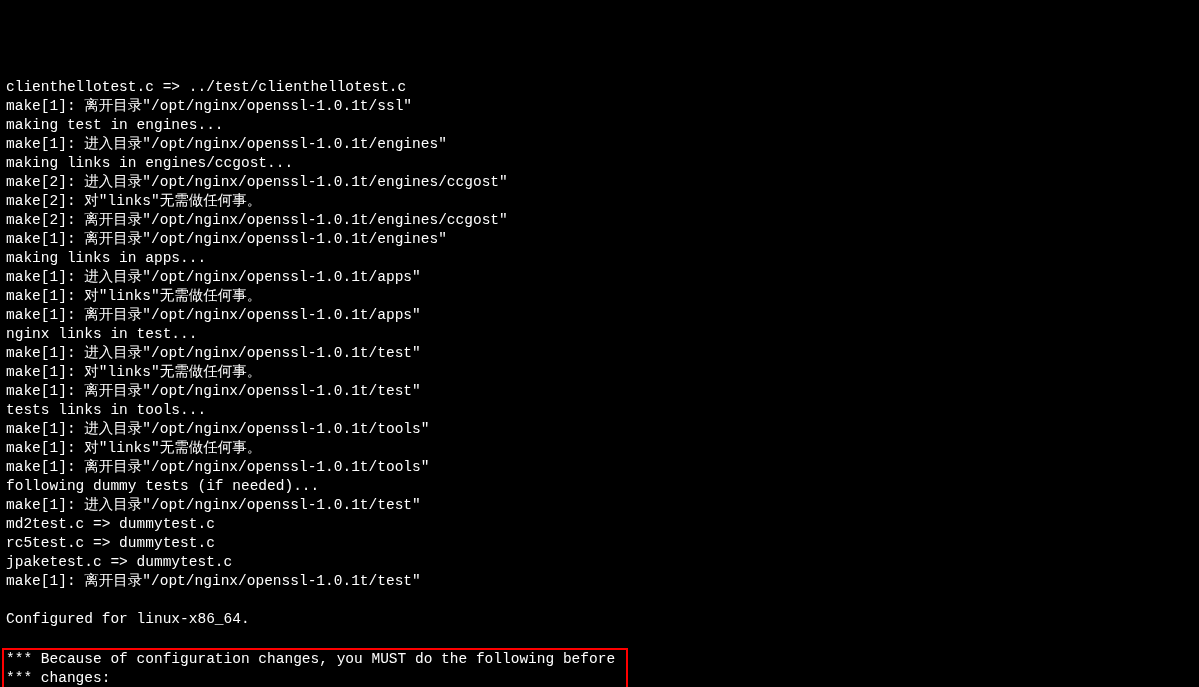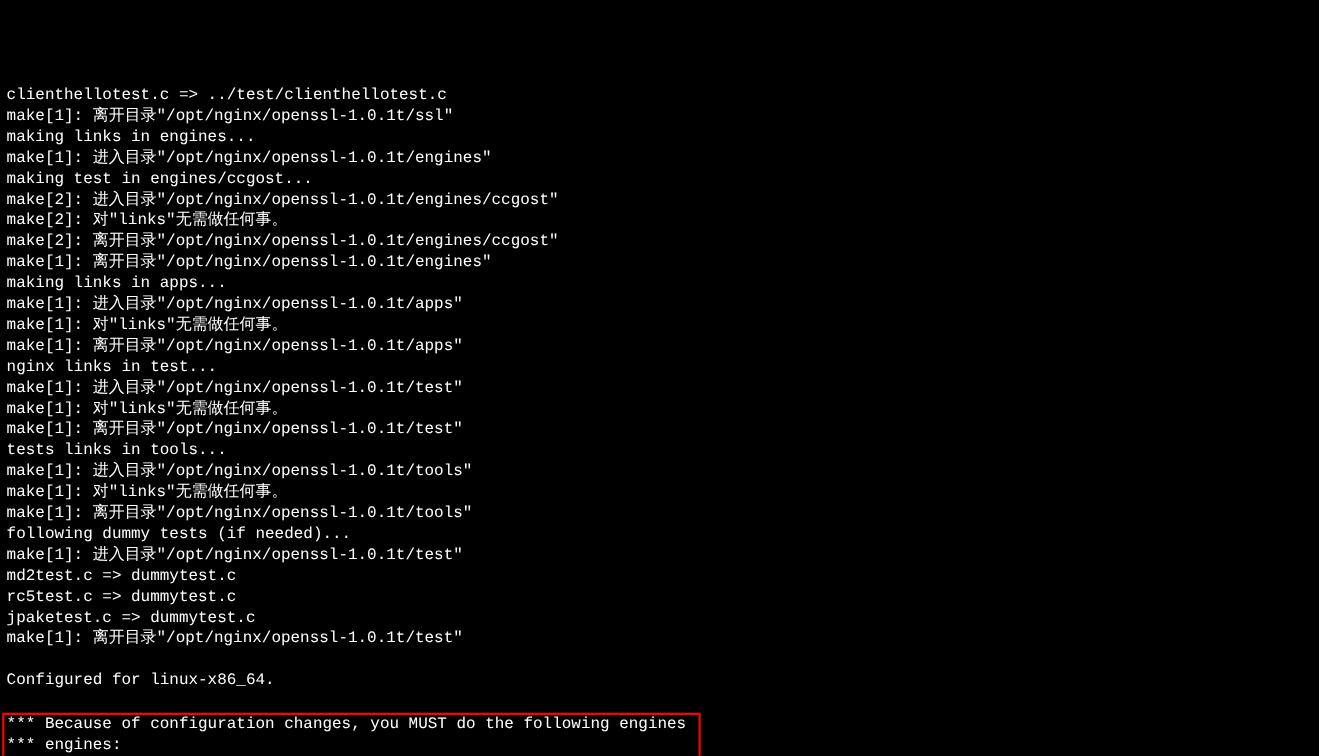--- a/index.html
+++ b/index.html
@@ -30,23 +30,23 @@
       white-space: pre;
     }
   </style>
 </head>
 <body>
 
 
 
 <div class="terminal-output"><span>clienthellotest.c =&gt; ../test/clienthellotest.c</span>
 <span>make[1]: 离开目录"/opt/nginx/openssl-1.0.1t/ssl"</span>
-<span>making links in engines...</span>
+<span>making test in engines...</span>
 <span>make[1]: 进入目录"/opt/nginx/openssl-1.0.1t/engines"</span>
-<span>making test in engines/ccgost...</span>
+<span>making links in engines/ccgost...</span>
 <span>make[2]: 进入目录"/opt/nginx/openssl-1.0.1t/engines/ccgost"</span>
 <span>make[2]: 对"links"无需做任何事。</span>
 <span>make[2]: 离开目录"/opt/nginx/openssl-1.0.1t/engines/ccgost"</span>
 <span>make[1]: 离开目录"/opt/nginx/openssl-1.0.1t/engines"</span>
 <span>making links in apps...</span>
 <span>make[1]: 进入目录"/opt/nginx/openssl-1.0.1t/apps"</span>
 <span>make[1]: 对"links"无需做任何事。</span>
 <span>make[1]: 离开目录"/opt/nginx/openssl-1.0.1t/apps"</span>
 <span>nginx links in test...</span>
 <span>make[1]: 进入目录"/opt/nginx/openssl-1.0.1t/test"</span>
@@ -58,20 +58,20 @@
 <span>make[1]: 离开目录"/opt/nginx/openssl-1.0.1t/tools"</span>
 <span>following dummy tests (if needed)...</span>
 <span>make[1]: 进入目录"/opt/nginx/openssl-1.0.1t/test"</span>
 <span>md2test.c =&gt; dummytest.c</span>
 <span>rc5test.c =&gt; dummytest.c</span>
 <span>jpaketest.c =&gt; dummytest.c</span>
 <span>make[1]: 离开目录"/opt/nginx/openssl-1.0.1t/test"</span>
 <span></span>
 <span>Configured for linux-x86_64.</span>
 <span></span>
-<div class="highlight-box"><span>*** Because of configuration changes, you MUST do the following engines </span>
-<span>*** engines:                                                           </span>
+<div class="highlight-box"><span>*** Because of configuration changes, you MUST do the following before </span>
+<span>*** changes:                                                           </span>
 
 </div>
 </div>
 
 
 
 
 </body></html>

